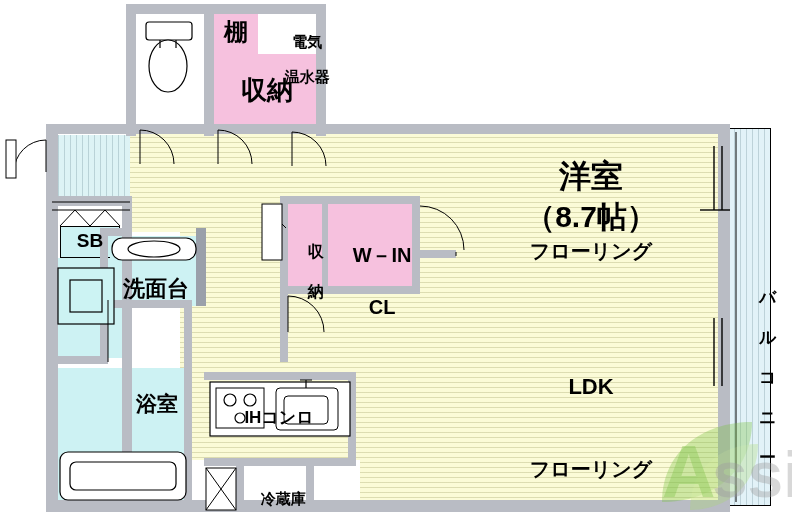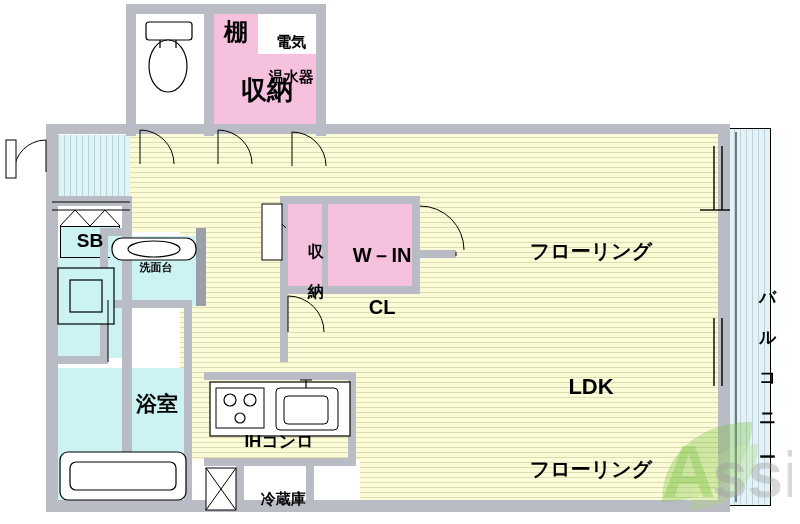--- a/index.html
+++ b/index.html
@@ -201,60 +201,62 @@
         <path d="M722 318 L722 386"></path>
       </g>
 
       <path d="M456 252 L456 256" stroke="#000" stroke-width="1"></path>
     </g>
   </svg>
 
 
   <div class="lbl" style="left:216px; top:18px; width:40px; font-size:24px; font-weight:bold;">棚</div>
 
-  <div class="lbl" style="left:252px; top:16px; width:62px; font-size:15px; font-weight:bold;">
+  <div class="lbl" style="left:268px; top:16px; width:62px; font-size:15px; font-weight:bold;">
     <span>電気</span><br>
     <span>温水器</span>
   </div>
 
   <div class="lbl" style="left:214px; top:76px; width:106px; font-size:26px; font-weight:bold;">収納</div>
 
 
   <div class="lbl" style="left:60px; top:230px; width:60px; font-size:19px; font-weight:bold;">SB</div>
 
-  <div class="lbl" style="left:110px; top:261px; width:92px; font-size:11px; font-weight:bold;">洗面台</div>
+  <div class="lbl" style="left:110px; top:276px; width:92px; font-size:22px; font-weight:bold;">洗面台</div>
 
 
   <div class="lbl" style="left:56px; top:392px; width:122px; font-size:21px; font-weight:bold;text-align:right;">浴室</div>
 
   <div class="lbl" style="left:290px; top:222px; width:32px; font-size:16px; font-weight:bold; line-height:1.25;">
     <span>収</span><br>
     <span>納</span>
   </div>
 
   <div class="lbl" style="left:328px; top:216px; width:86px; font-size:20px; font-weight:bold; line-height:1.3;">
     <span>W－IN</span><br>
     <span>CL</span>
   </div>
 
-  <div class="lbl" style="left:204px; top:432px; width:150px; font-size:17px; font-weight:bold;">IHコンロ</div>
+  <div class="lbl" style="left:204px; top:408px; width:150px; font-size:17px; font-weight:bold;">IHコンロ</div>
 
   <div class="lbl" style="left:240px; top:472px; width:70px; font-size:15px; font-weight:bold; line-height:1.2;">
     <span>冷蔵庫</span><br>
     
   </div>
 
   <div class="lbl" style="left:740px; top:268px; width:26px; font-size:17px; font-weight:bold; line-height:1.18;">
     <span>バ</span><br>
     <span>ル</span><br>
     <span>コ</span><br>
     <span>ニ</span><br>
     <span>ー</span>
   </div>
 
+  <div class="lbl" style="left:466px; top:158px; width:250px; font-size:32px; font-weight:bold;">洋室</div>
+  <div class="lbl" style="left:466px; top:200px; width:250px; font-size:30px; font-weight:bold;">（8.7帖）</div>
   <div class="lbl" style="left:466px; top:240px; width:250px; font-size:20px; font-weight:bold;">フローリング</div>
 
   <div class="lbl" style="left:466px; top:374px; width:250px; font-size:22px; font-weight:bold;">LDK</div>
   <div class="lbl" style="left:466px; top:458px; width:250px; font-size:20px; font-weight:bold;">フローリング</div>
 
   <svg class="watermark" viewBox="0 0 230 130">
     <g opacity="0.55">
       <path d="M100 110 C100 60 140 30 190 30 C190 80 150 110 100 110 Z" fill="#7ac143" opacity="0.75"></path>
       <path d="M128 118 C128 78 158 52 196 52 C196 92 166 118 128 118 Z" fill="#a8d96a" opacity="0.65"></path>
     </g>

